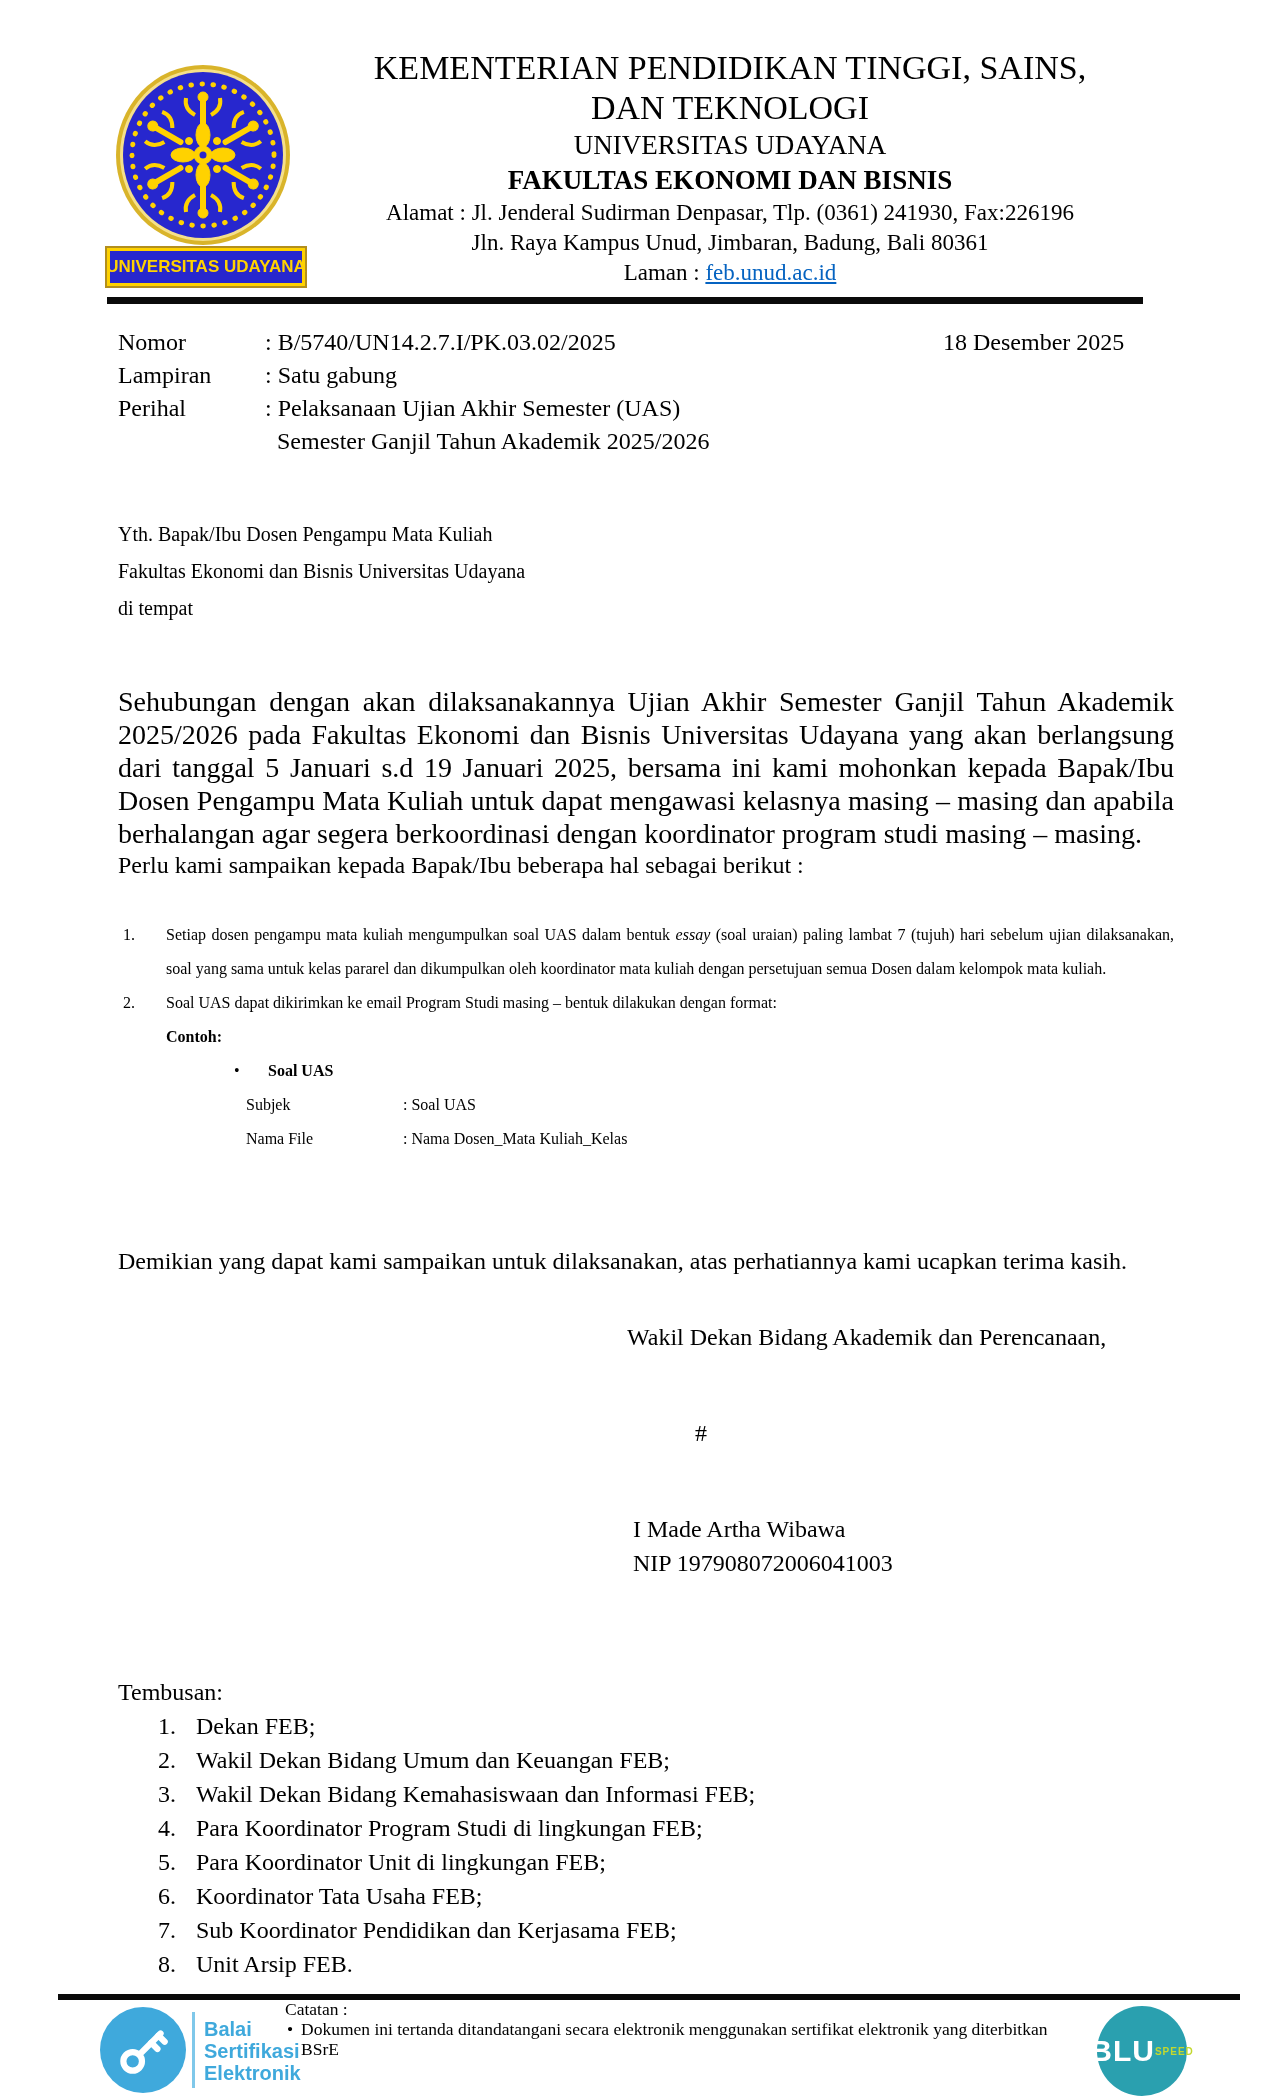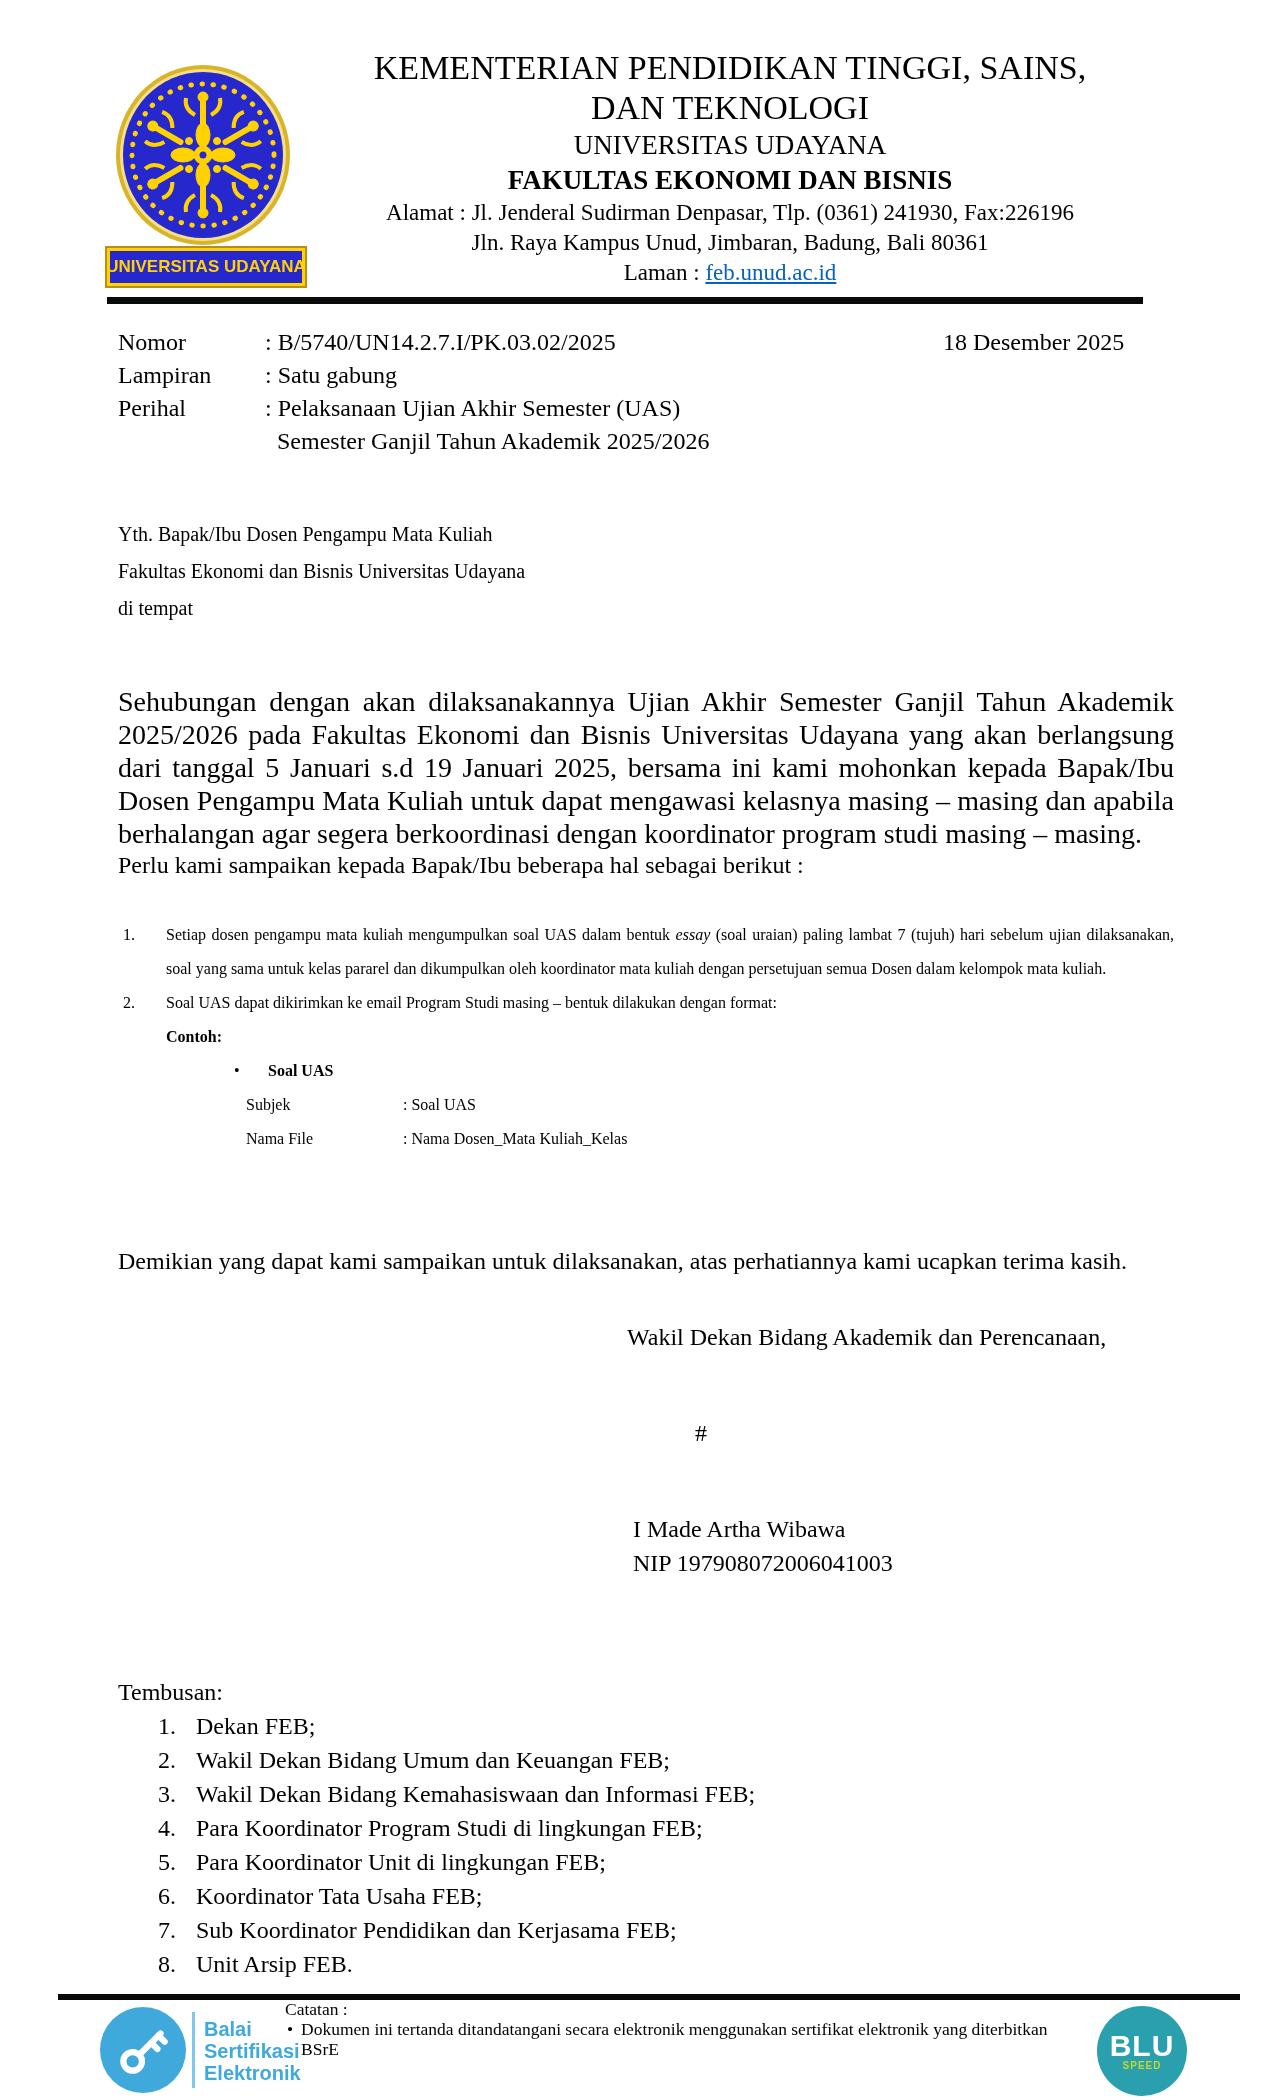--- a/index.html
+++ b/index.html
@@ -65,21 +65,21 @@
   .bsre-circle{position:absolute;left:100px;top:2007px;width:86px;height:86px;border-radius:50%;
         background:#3FA9DC;display:flex;align-items:center;justify-content:center;}
   .bsre-divider{position:absolute;left:192px;top:2012px;width:3px;height:76px;background:#7fc8ea;}
   .bsre-text{position:absolute;left:204px;top:2018px;font-family:"Liberation Sans",sans-serif;
         font-weight:700;font-size:20px;line-height:22px;color:#3FA9DC;}
   .catatan{position:absolute;left:285px;top:1999px;width:800px;font-size:17.5px;line-height:20px;}
   .notes{list-style:none;margin:0;padding:0;}
   .notes>li{position:relative;padding-left:16px;}
   .notes>li::before{content:"•";position:absolute;left:2px;}
   .blu-circle{position:absolute;left:1097px;top:2006px;width:90px;height:90px;border-radius:50%;
-        background:#2AA0AF;display:flex;flex-direction:column;align-items:center;justify-content:center;}
+        background:#2AA0AF;display:flex;flex-direction:row;align-items:center;justify-content:center;}
   .blu-text{font-family:"Liberation Sans",sans-serif;font-weight:700;font-size:30px;
         line-height:28px;color:#fff;letter-spacing:1px;}
   .blu-sub{font-family:"Liberation Sans",sans-serif;font-weight:700;font-size:10px;
         color:#c3d82e;letter-spacing:1px;}
 </style>
 </head>
 <body>
 
 <div class="page">
 

